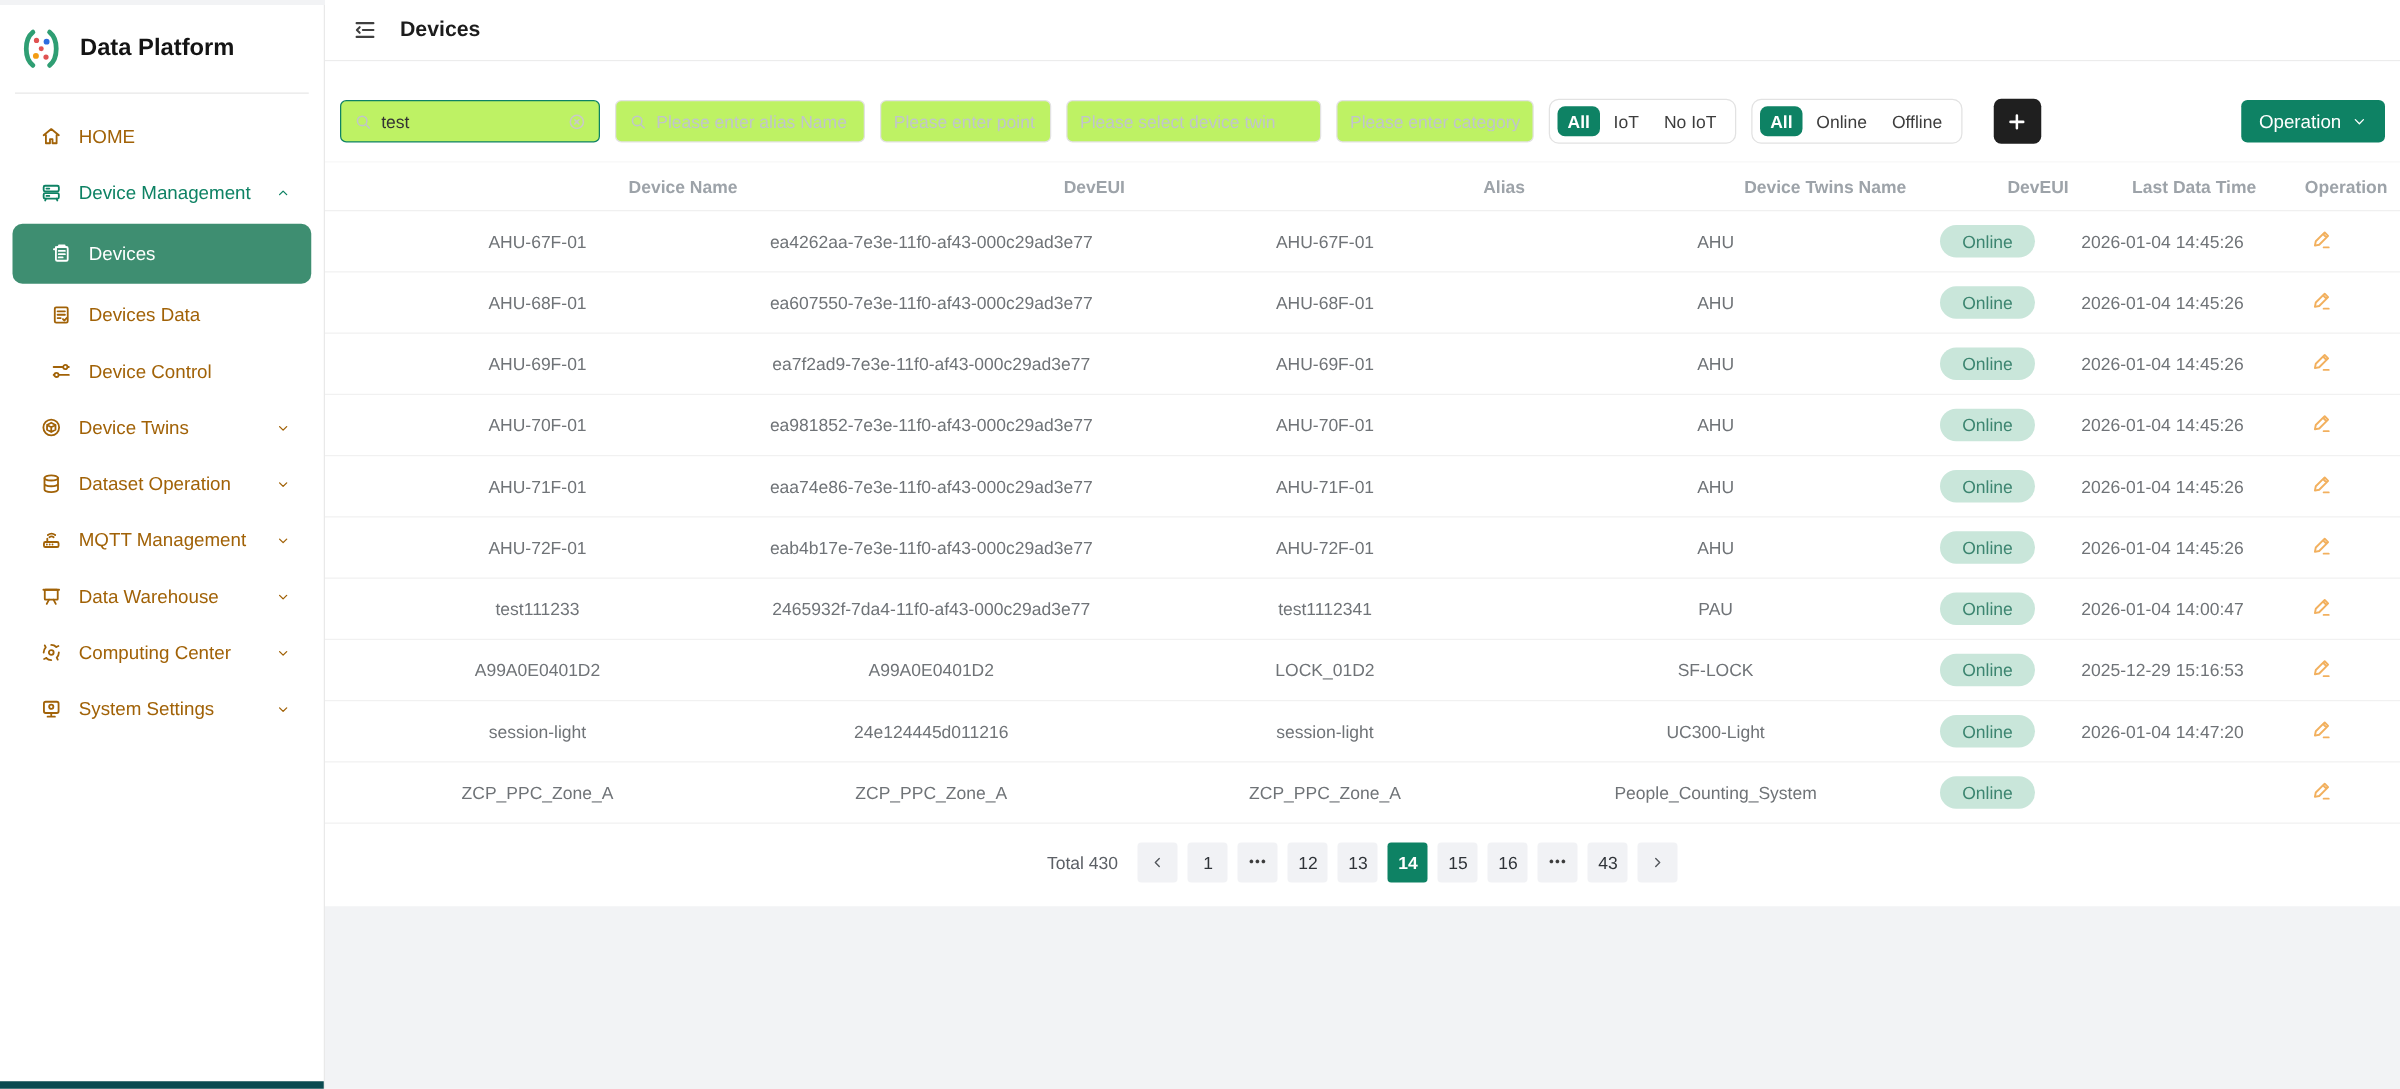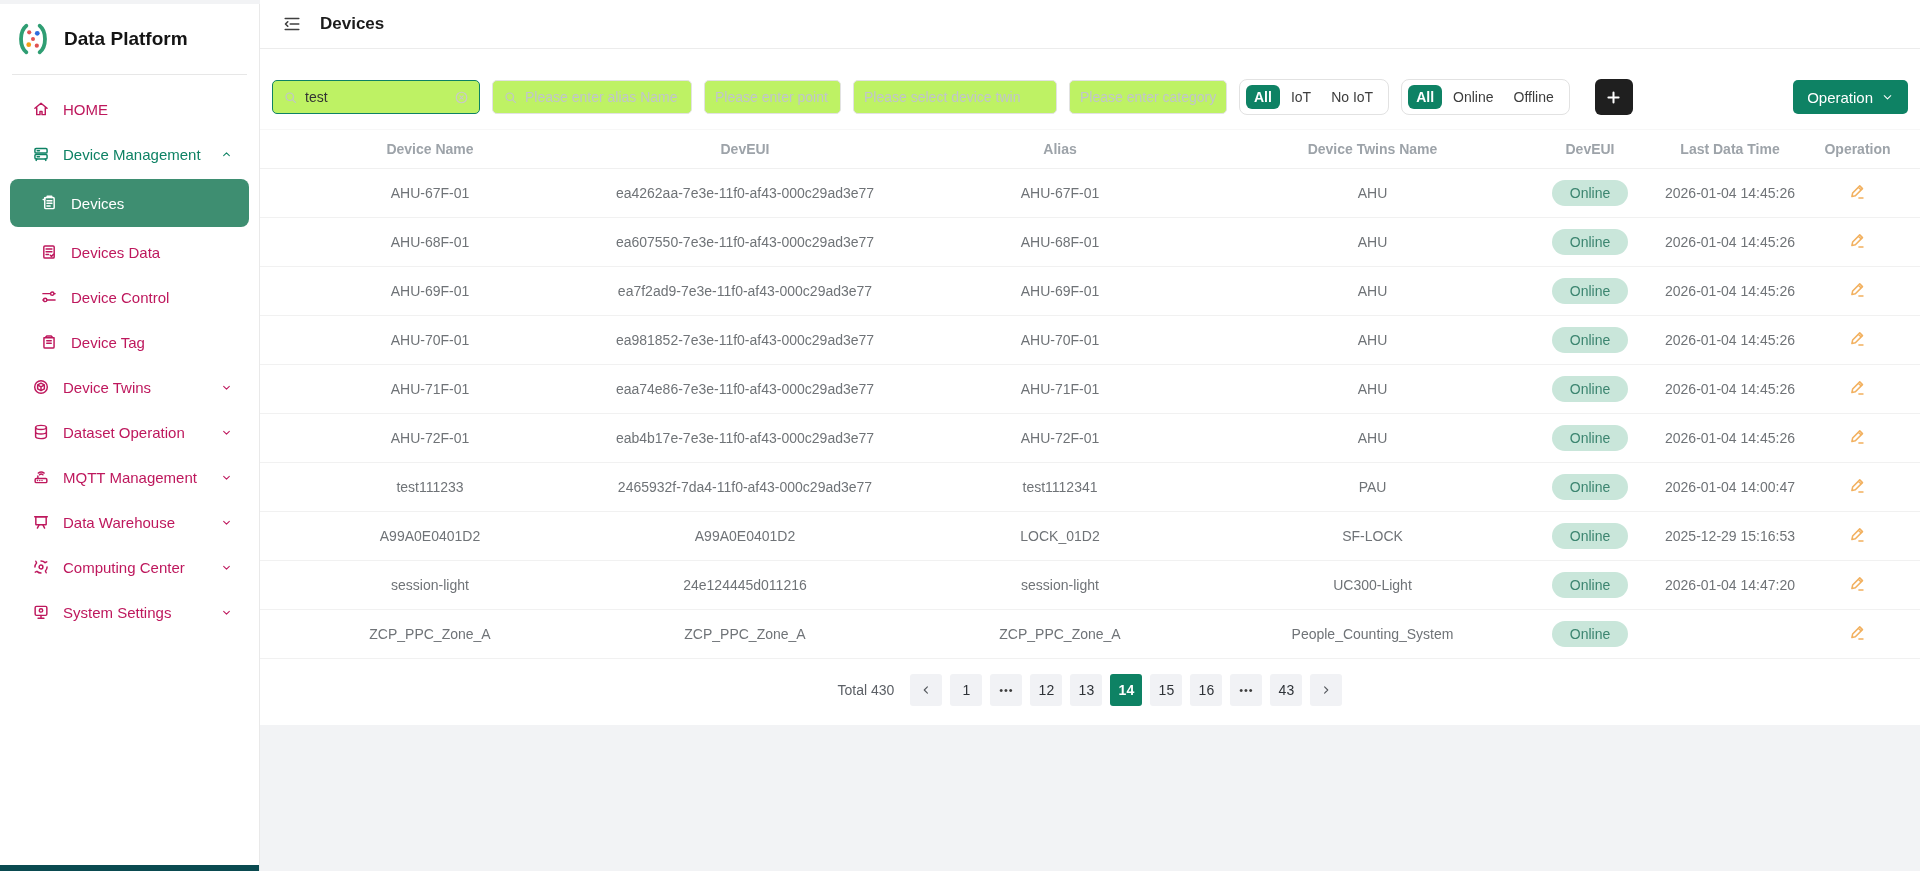--- a/index.html
+++ b/index.html
@@ -15,21 +15,21 @@
   .thick svg path { stroke-width:1.9; }
 
   
   .sidebar { position:absolute; left:0; top:4px; width:260px; height:871px; background:#fff;
              border-right:1px solid #e9e9e9; z-index:2; }
   .logo-row { height:70px; display:flex; align-items:center; gap:12px; padding-left:14px; }
   .logo-title { font-size:19px; font-weight:bold; color:#141414; }
   .sidebar-divider { height:1px; background:#e7e7e7; margin:0 12px; }
   .menu { padding-top:9px; }
   .menu-item { height:40px; margin:5px 10px; border-radius:8px; display:flex; align-items:center;
-               padding:0 14px 0 22px; color:#be185d; font-size:15px; cursor:pointer; }
+               padding:0 14px 0 22px; color:#a16207; font-size:15px; cursor:pointer; }
   .menu-item .icon { width:18px; height:18px; margin-right:13px; flex:none; }
   .menu-item.sub { padding-left:30px; }
   .menu-item.green { color:var(--accent); }
   .menu-item.selected { background:var(--sel); color:#fff; height:48px; margin:1px 10px; }
   .mi-label { flex:1; white-space:nowrap; }
   .menu-item .chev { width:13px; height:13px; margin-left:8px; margin-right:2px; }
   .sidebar-bottom { position:absolute; bottom:0; left:0; width:100%; height:10px; background:var(--footer); }
 
   
   .main { margin-left:260px; height:871px; background:#f2f3f5; }
@@ -67,21 +67,21 @@
   .add-btn .icon { width:17px; height:17px; }
 
   .op-btn { position:absolute; right:12px; top:50%; transform:translateY(-50%); height:34px;
             background:var(--accent); color:#fff; border-radius:5px; display:flex; align-items:center;
             gap:8px; padding:0 14px; font-size:15px; cursor:pointer; }
   .op-btn .icon { width:13px; height:13px; }
 
   .table { margin-top:14px; }
   .thead { display:flex; height:40px; align-items:center; border-bottom:1px solid #f0f0f0;
            border-top:1px solid #f7f7f7; padding:0 10px; }
-  .th { font-size:14px; font-weight:bold; color:#9da3a9; text-align:center; flex:none; }
+  .th { font-size:14px; font-weight:bold; color:#9da3a9; text-align:right; flex:none; }
   .tr { display:flex; height:49px; align-items:center; border-bottom:1px solid #f1f1f1; padding:0 10px; }
   .td { font-size:14px; color:#6f7377; text-align:center; white-space:nowrap; flex:none; }
   .badge { display:inline-block; min-width:76px; padding:5px 0; border-radius:14px;
            background:var(--badge-bg); color:var(--badge-tx); font-size:14px; }
   .edit-ic { color:var(--edit); width:19px; height:19px; cursor:pointer; display:inline-flex; }
 
   .pager { display:flex; align-items:center; justify-content:center; gap:8px; margin-top:15px; }
   .total { font-size:14px; color:#5c6066; margin-right:8px; }
   .pg { min-width:32px; height:32px; padding:0 4px; border-radius:3px; background:#f1f2f5; color:#2f3338;
         font-size:14px; display:flex; align-items:center; justify-content:center; cursor:pointer; }
@@ -153,29 +153,20 @@
       <div class="menu-item sub">
         <span class="icon">
           <svg viewBox="0 0 16 16">
             <path d="M2.6 5h6.6M12.6 5h.8M2.6 10.6h.6M6.2 10.6h7.2"></path>
             <circle cx="10.9" cy="5" r="1.5"></circle>
             <circle cx="4.6" cy="10.6" r="1.5"></circle>
           </svg>
         </span>
         <span class="mi-label">Device Control</span>
       </div>
-      <div class="menu-item sub">
-        <span class="icon">
-          <svg viewBox="0 0 16 16">
-            <path d="M4.6 4.3 6 2.7h4l1.4 1.6M3.5 4.3h9v8.1a1 1 0 0 1-1 1h-7a1 1 0 0 1-1-1z"></path>
-            <path d="M6 6.8h4M6 9.2h4"></path>
-          </svg>
-        </span>
-        <span class="mi-label">Device Tag</span>
-      </div>
       <div class="menu-item">
         <span class="icon">
           <svg viewBox="0 0 16 16">
             <circle cx="8" cy="8" r="5.6"></circle>
             <path d="M8 4.6 11 6.2v3.4L8 11.2 5 9.6V6.2zM5 6.2l3 1.6 3-1.6M8 7.8v3.4"></path>
           </svg>
         </span>
         <span class="mi-label">Device Twins</span>
         <span class="icon chev">
           <svg viewBox="0 0 16 16">

